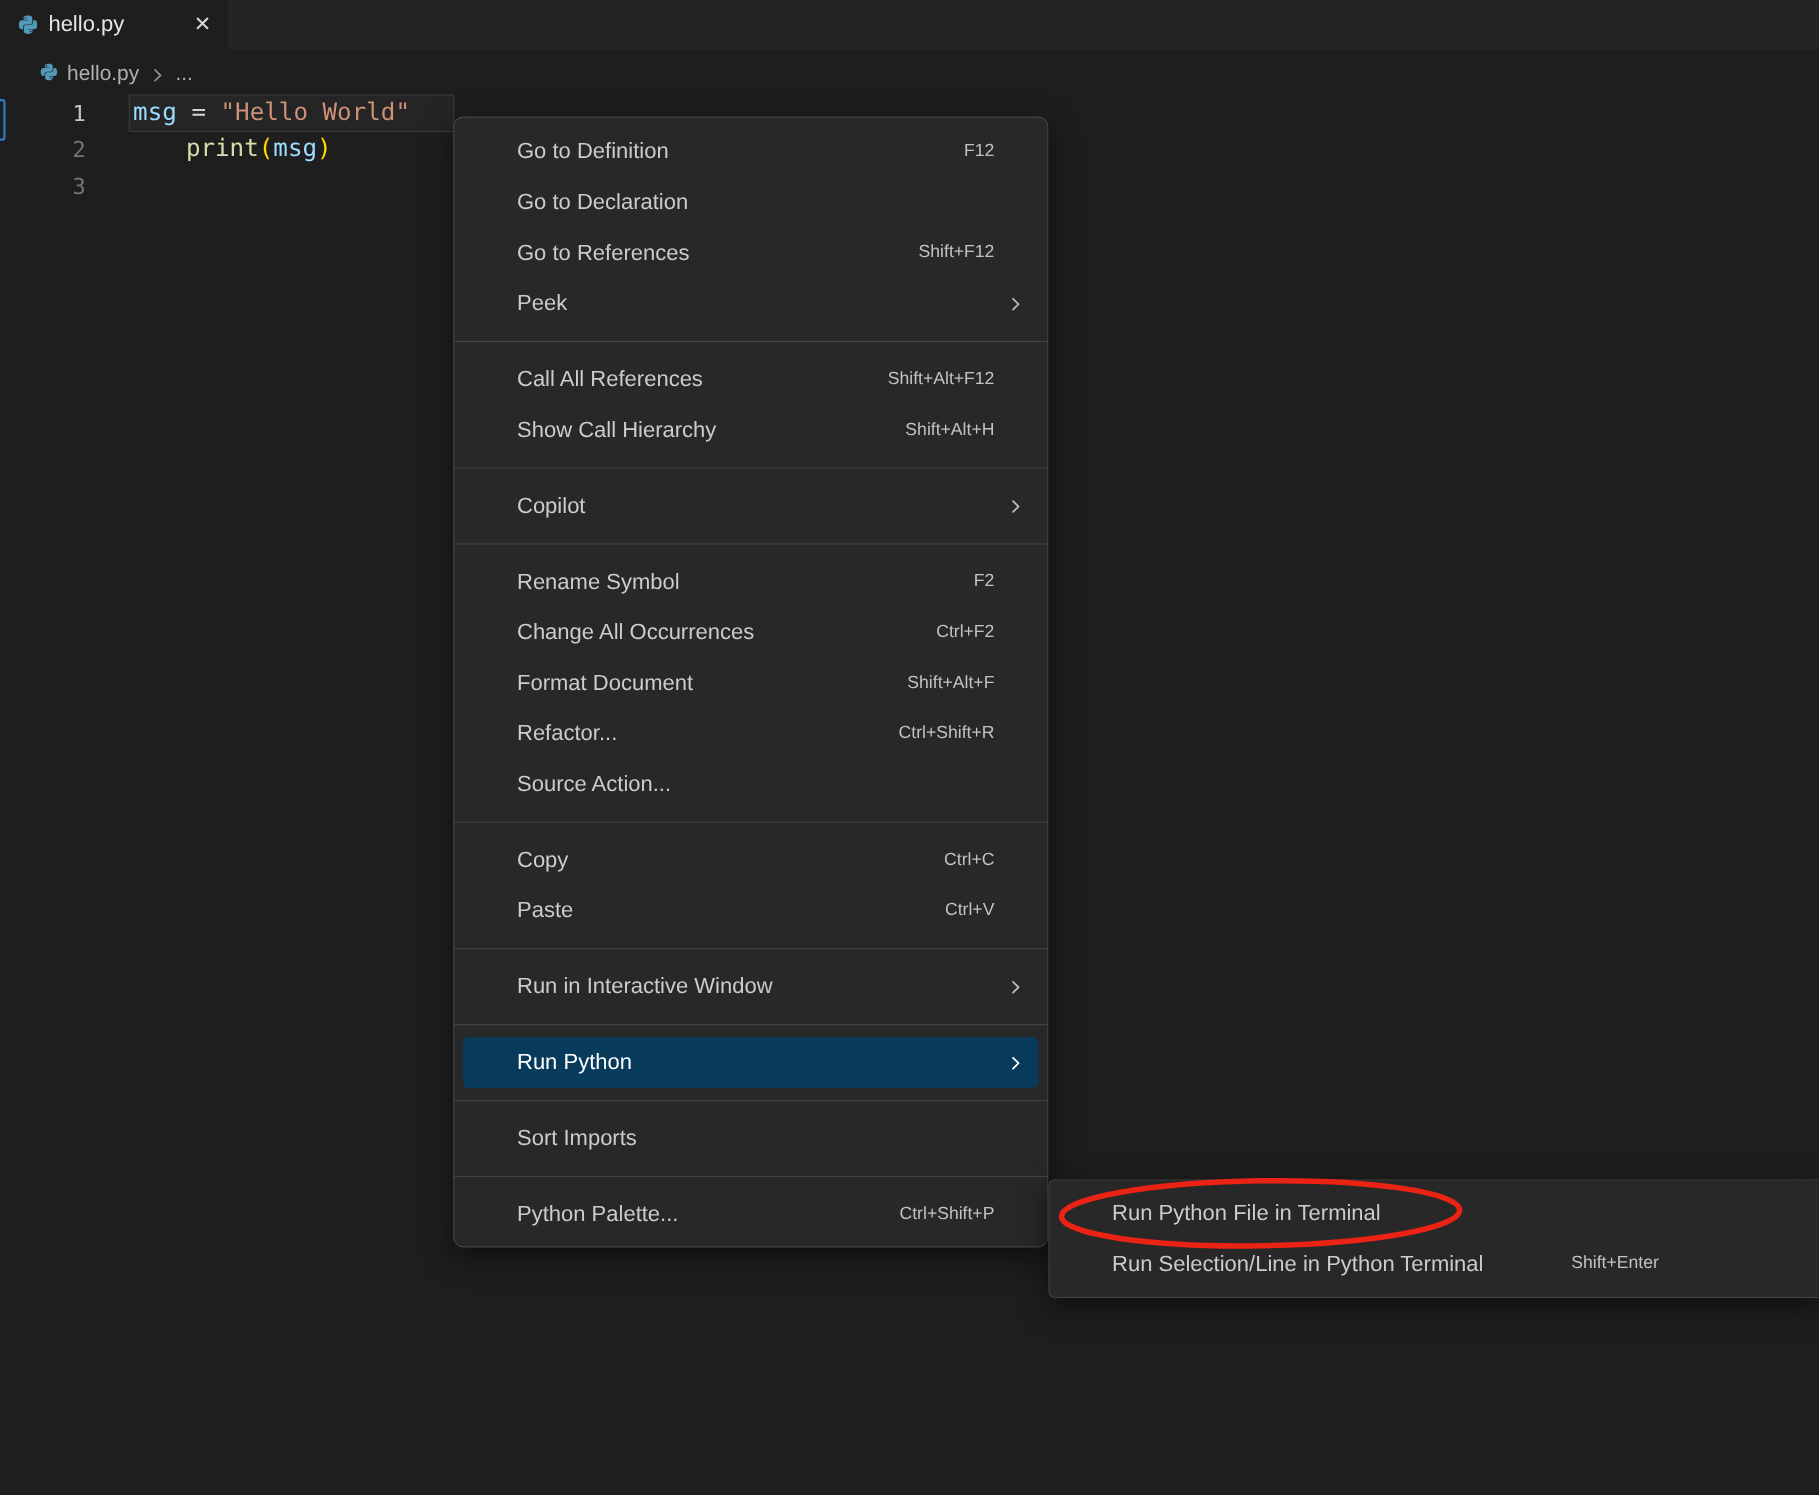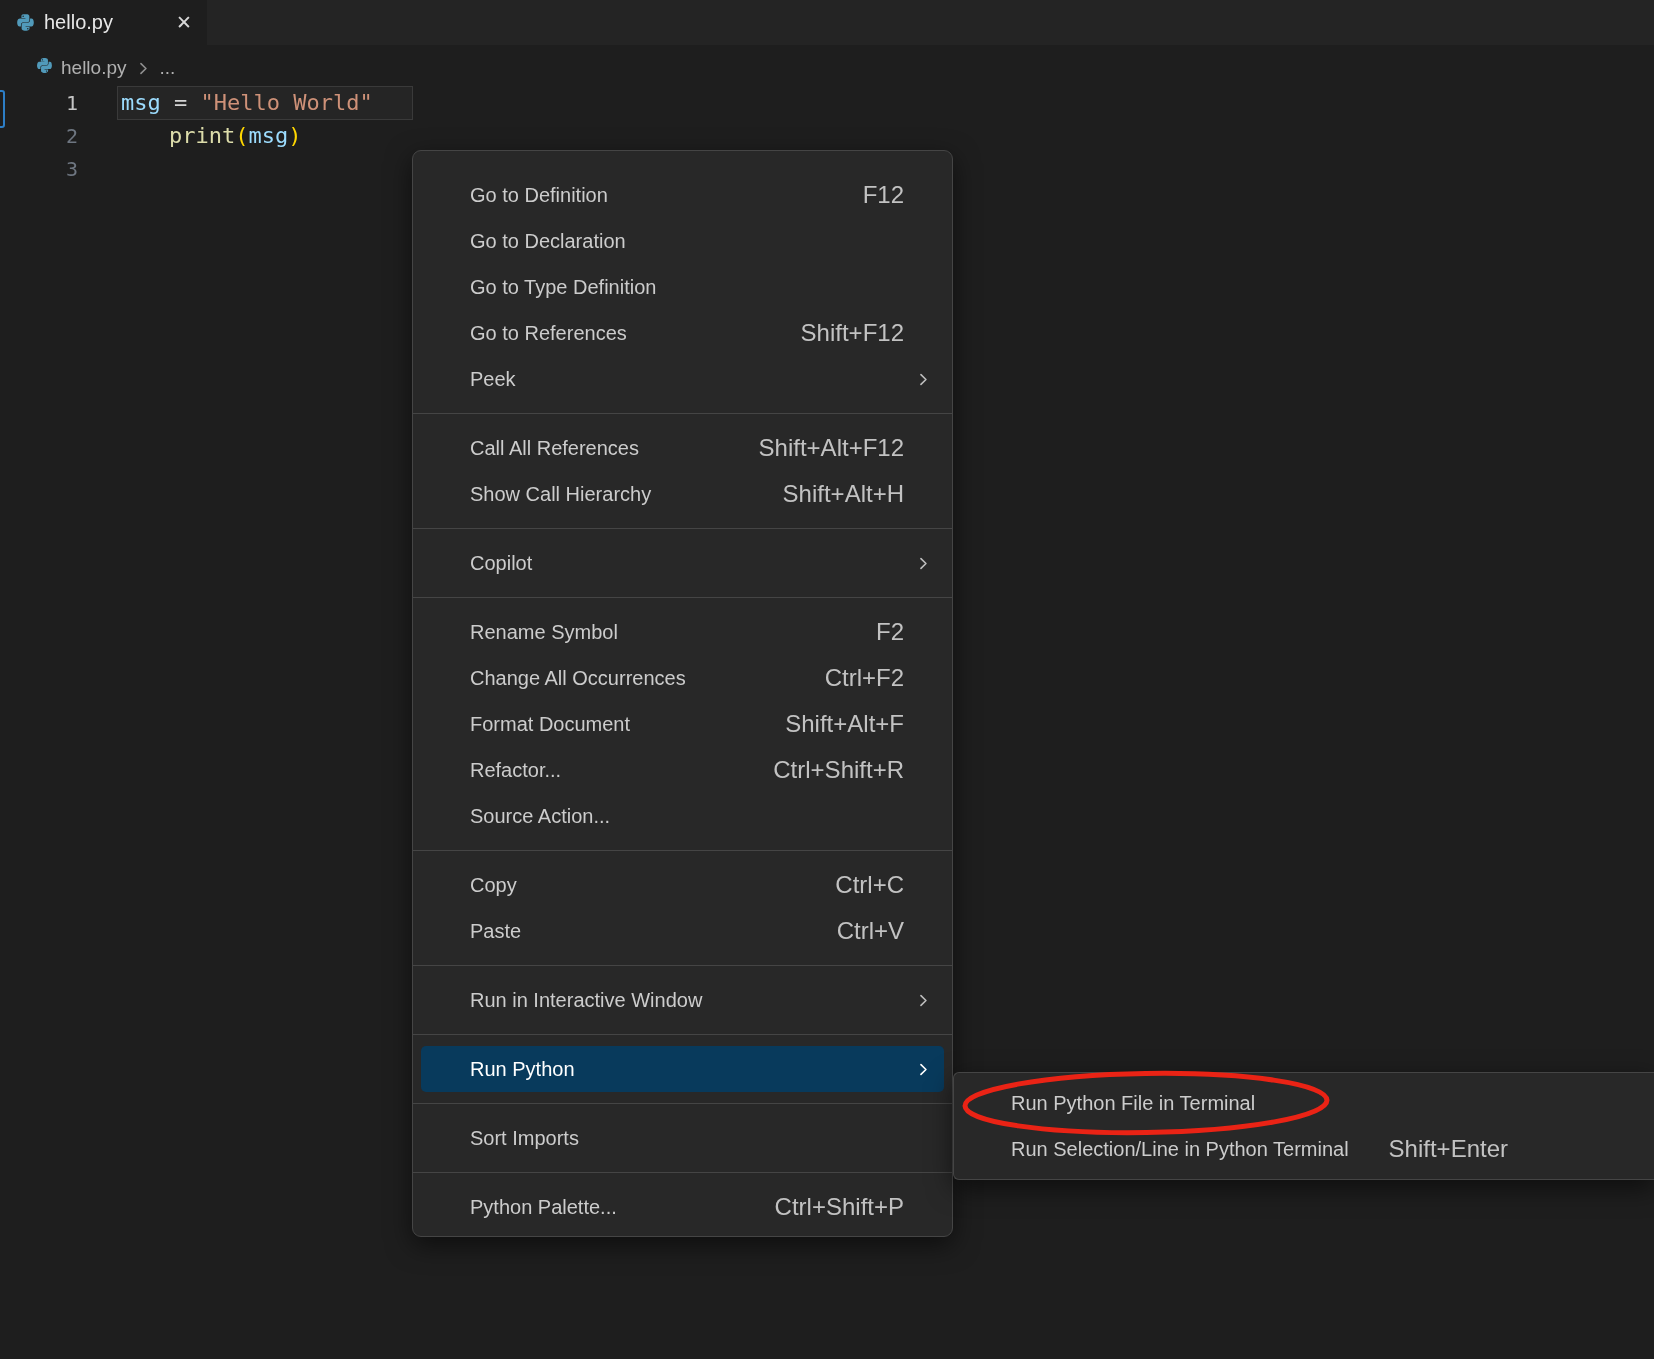--- a/index.html
+++ b/index.html
@@ -45,27 +45,27 @@
   .current-line{position:absolute;left:117px;top:86px;width:296px;height:34px;background:rgba(255,255,255,0.03);border:1px solid #3a3a3a;}
   .code-area{position:absolute;left:0;top:86px;right:0;font-family:"DejaVu Sans Mono", monospace;}
   .code-row{display:flex;height:33px;align-items:center;}
   .code-row .ln{width:78px;text-align:right;font-size:20px;color:var(--line-number);}
   .code-row .ln.active{color:var(--line-number-active);}
   .code-row .code{margin-left:43px;font-size:22px;white-space:pre;}
   
   .menu-panel{
     position:absolute;left:412px;top:106px;width:541px;
     background:var(--menu-bg);border:1px solid var(--menu-border);border-radius:9px;
-    padding:21px 0 6px 0;box-shadow:0 8px 26px rgba(0,0,0,0.55);z-index:5;margin-top:44px;
+    padding:8px 0 6px 0;box-shadow:0 8px 26px rgba(0,0,0,0.55);z-index:5;
   }
   .menu-item{
     height:46px;margin:0 8px;border-radius:5px;display:flex;align-items:center;
     padding:0 12px 0 49px;color:var(--menu-text);font-size:20px;cursor:pointer;
   }
-  .menu-item .shortcut{margin-left:auto;font-size:24px;color:var(--menu-shortcut);text-align:center;}
+  .menu-item .shortcut{margin-left:auto;font-size:16px;color:var(--menu-shortcut);text-align:center;}
   .menu-item .chev-slot{width:28px;flex:0 0 28px;display:flex;justify-content:flex-end;align-items:center;color:#bdbdbd;}
   .menu-item.highlighted{background:var(--menu-highlight);color:var(--menu-highlight-text);gap:27px;}
   .menu-item.highlighted .chev-slot{color:#ffffff;}
   .menu-sep{height:1px;background:var(--menu-border);margin:11px 0;}
   
   .submenu-panel{
     position:absolute;left:953px;top:1072px;right:0;
     background:var(--menu-bg);
     border:1px solid var(--menu-border);border-right:none;border-radius:6px 0 0 6px;
     padding:7px 0;box-shadow:0 8px 26px rgba(0,0,0,0.55);z-index:6;
@@ -124,25 +124,20 @@
       <span>Go to Definition</span>
       <span class="shortcut">F12</span>
       <span class="chev-slot"></span>
     </div>
     <div class="menu-item">
       <span>Go to Declaration</span>
       <span class="shortcut"></span>
       <span class="chev-slot"></span>
     </div>
     <div class="menu-item">
-      <span>Go to Type Definition</span>
-      <span class="shortcut"></span>
-      <span class="chev-slot"></span>
-    </div>
-    <div class="menu-item">
       <span>Go to References</span>
       <span class="shortcut">Shift+F12</span>
       <span class="chev-slot"></span>
     </div>
     <div class="menu-item">
       <span>Peek</span>
       <span class="shortcut"></span>
       <span class="chev-slot">
         <svg width="17" height="17" viewBox="0 0 16 16" fill="none">
           <path d="M5.6 3.4 L10.3 8 L5.6 12.6" stroke="currentColor" stroke-width="1.5" fill="none" stroke-linecap="round" stroke-linejoin="round"></path>

